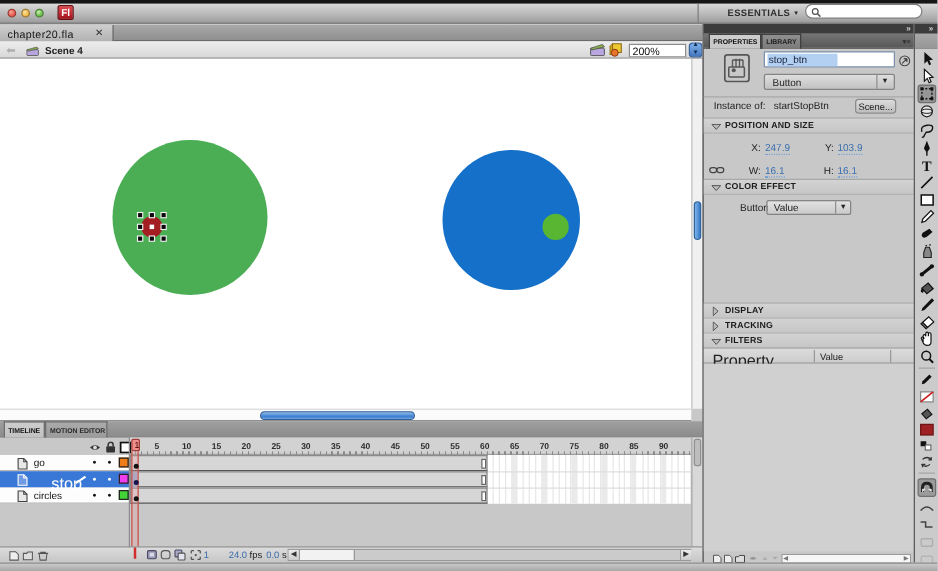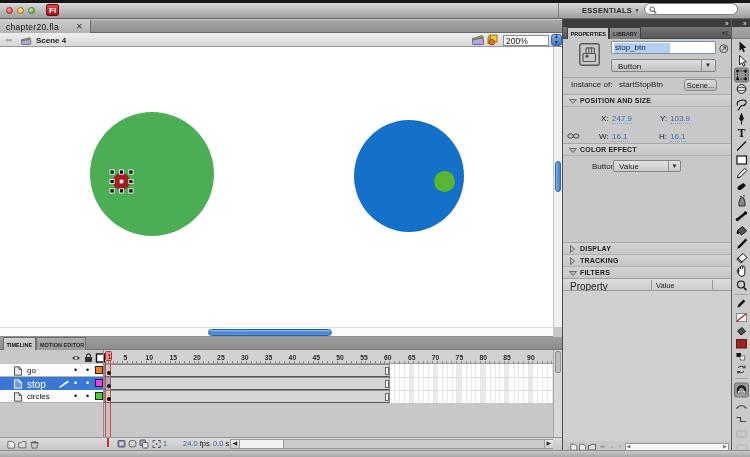--- a/index.html
+++ b/index.html
@@ -122,21 +122,21 @@
 
   <svg class="abs" style="left:13px;top:29px;" width="10" height="10" viewBox="0 0 10 10">
       <path d="M1.5 0.8 H6 L8.6 3.4 V9.2 H1.5 Z" fill="#e8e8e8" stroke="#444" stroke-width="0.9"></path>
       <path d="M6 0.8 V3.4 H8.6" fill="none" stroke="#444" stroke-width="0.9"></path>
     </svg>
   <div class="tx" style="left:27px;top:29px;font-size:8px;color:#111;">go</div>
   <svg class="abs" style="left:13px;top:42px;" width="10" height="10" viewBox="0 0 10 10">
       <path d="M1.5 0.8 H6 L8.6 3.4 V9.2 H1.5 Z" fill="#6f9ae2" stroke="#fff" stroke-width="0.9"></path>
       <path d="M6 0.8 V3.4 H8.6" fill="none" stroke="#fff" stroke-width="0.9"></path>
     </svg>
-  <div class="tx" style="left:27px;top:42px;font-size:10px;color:#fff;">stop</div>
+  <div class="tx" style="left:41px;top:42px;font-size:13px;color:#fff;">stop</div>
   <svg class="abs" style="left:58px;top:42.5px;" width="13" height="9" viewBox="0 0 13 9">
       <path d="M1 8 L3 7.2 L11 2 L9.8 0.6 L2.2 6 Z" fill="#fff"></path>
       <path d="M1 8 L3 7.2 L2.2 6 Z" fill="#ccc"></path>
     </svg>
   <svg class="abs" style="left:13px;top:55px;" width="10" height="10" viewBox="0 0 10 10">
       <path d="M1.5 0.8 H6 L8.6 3.4 V9.2 H1.5 Z" fill="#e8e8e8" stroke="#444" stroke-width="0.9"></path>
       <path d="M6 0.8 V3.4 H8.6" fill="none" stroke="#444" stroke-width="0.9"></path>
     </svg>
   <div class="tx" style="left:27px;top:55px;font-size:8px;color:#111;">circles</div>
 
@@ -348,21 +348,21 @@
       <path d="M0.5 0.5 v7 L4.5 4 Z" fill="#bbb" stroke="#555" stroke-width="0.8"></path>
     </svg>
   <div class="tx" style="left:17px;top:238px;font-size:7px;font-weight:bold;color:#1c1c1c;letter-spacing:0.2px;">TRACKING</div>
   <div class="abs" style="left:0;top:248px;width:169px;height:12px;background:linear-gradient(#d3d3d3,#c6c6c6);border-bottom:1px solid #9e9e9e;"></div>
   <svg class="abs" style="left:6px;top:252px;" width="8" height="5" viewBox="0 0 8 5">
       <path d="M0.5 0.5 h7 L4 4.5 Z" fill="#bbb" stroke="#555" stroke-width="0.8"></path>
     </svg>
   <div class="tx" style="left:17px;top:250px;font-size:7px;font-weight:bold;color:#1c1c1c;letter-spacing:0.2px;">FILTERS</div>
 
   <div class="abs" style="left:0;top:260px;width:169px;height:12px;background:linear-gradient(#dcdcdc,#cdcdcd);border-bottom:1px solid #9b9b9b;"></div>
-  <div class="tx" style="left:7px;top:262px;font-size:10px;color:#222;">Property</div>
+  <div class="tx" style="left:7px;top:262px;font-size:13px;color:#222;">Property</div>
   <div class="abs" style="left:88px;top:261px;width:1px;height:10px;background:#999;"></div>
   <div class="tx" style="left:93px;top:262px;font-size:7.5px;color:#222;">Value</div>
   <div class="abs" style="left:149px;top:261px;width:1px;height:10px;background:#999;"></div>
 
   <div class="abs" style="left:0;top:272px;width:169px;height:150px;background:#d0d0d0;"></div>
 
   <svg class="abs" style="left:7px;top:423.5px;" width="56" height="8" viewBox="0 0 70 10">
     <path d="M1 1.5 H6 L8.5 4 V9 H1 Z" fill="#eee" stroke="#555" stroke-width="1"></path>
     <path d="M12 1.5 H17 L19.5 4 V9 H12 Z" fill="#eee" stroke="#555" stroke-width="1"></path>
     <path d="M23 3 h3 l1 -1.3 h5 v7 h-9 Z" fill="#ddd" stroke="#444" stroke-width="1"></path>

